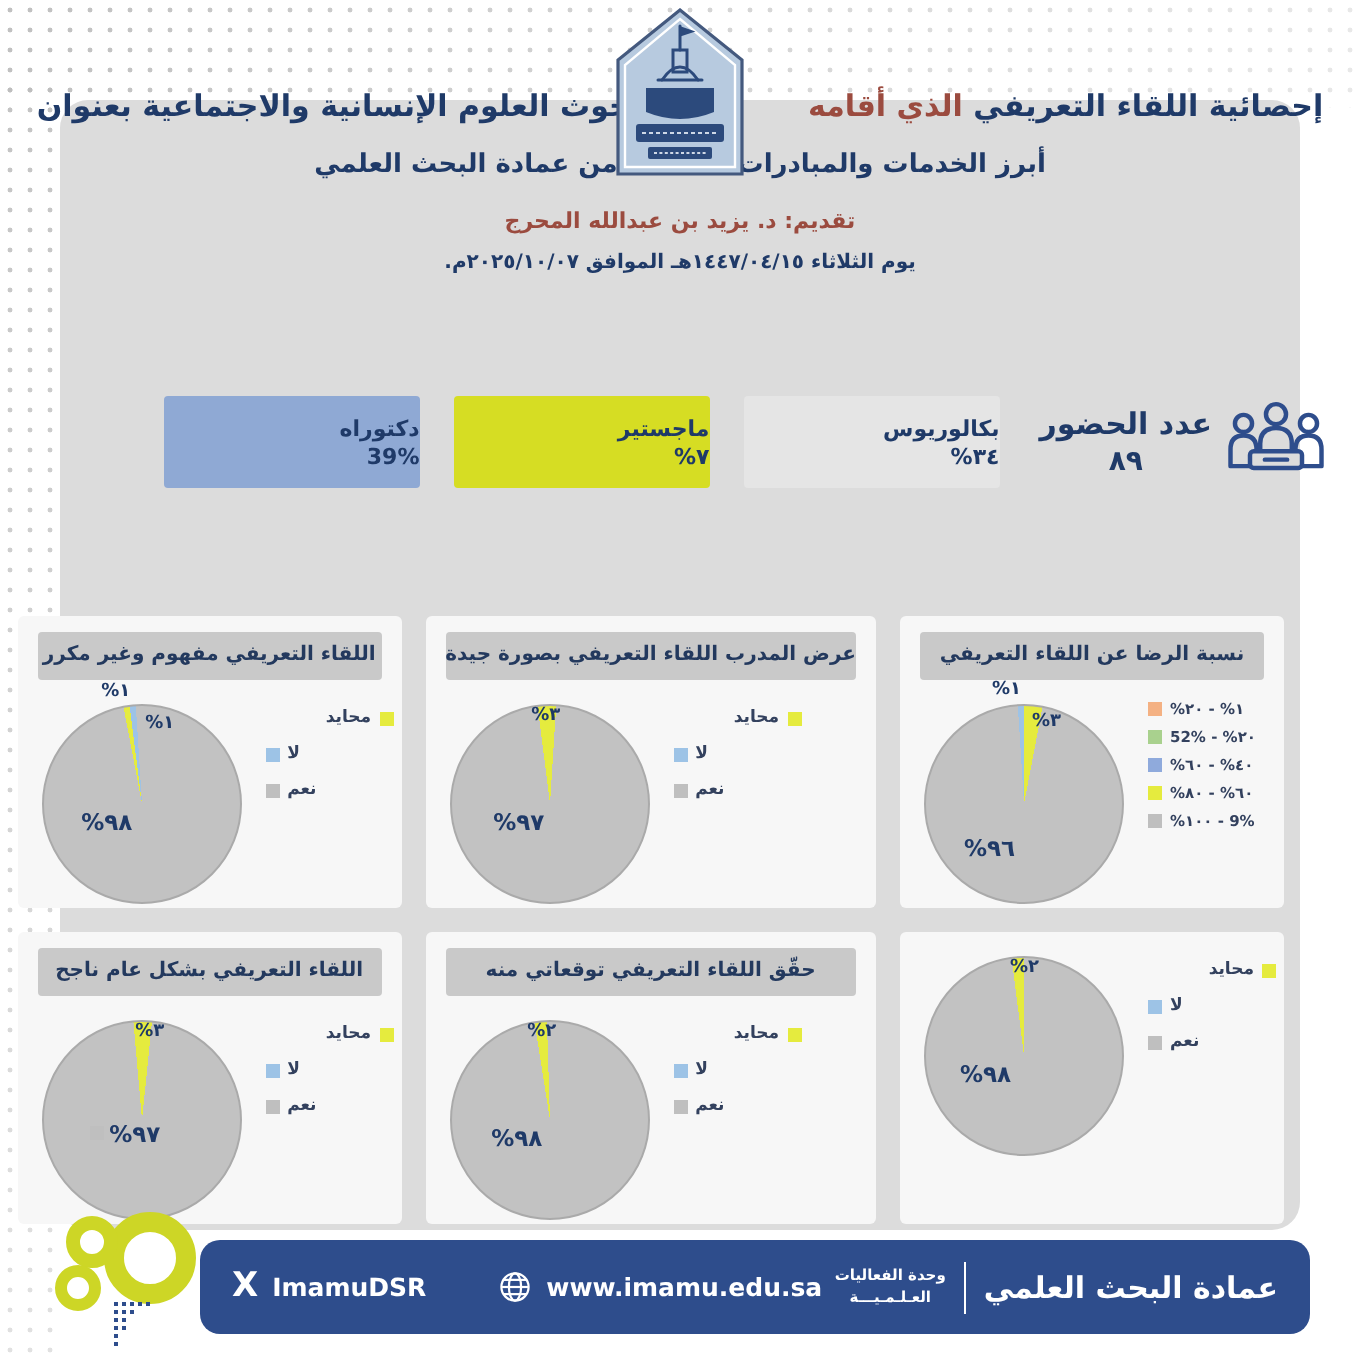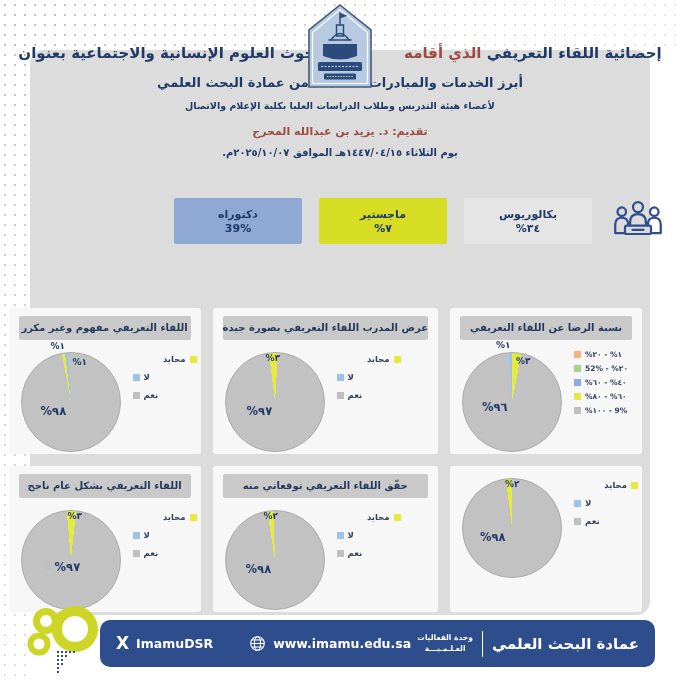--- a/index.html
+++ b/index.html
@@ -39,21 +39,21 @@
   .dateline{font-size:10px;font-weight:bold;margin:0 10px;}
   
   .stats{position:absolute;top:194px;left:16px;right:16px;height:54px;
          display:flex;direction:rtl;align-items:center;}
   .attend{display:flex;direction:rtl;align-items:center;gap:6px;margin-left:20px;}
   .attend-icon{width:52px;height:46px;flex:0 0 auto;}
   .attend-txt{display:flex;flex-direction:column;align-items:center;color:#1f3a68;}
   .attend-label{font-size:15px;font-weight:bold;white-space:nowrap;}
   .attend-value{font-size:14px;font-weight:bold;margin-top:2px;}
   .statbox{width:128px;height:46px;margin-left:17px;border-radius:2px;
-           display:flex;flex-direction:column;align-items:center;justify-content:center;
+           display:flex;flex-direction:column;align-items:flex-start;justify-content:center;
            color:#1f3a68;}
   .statbox .sb-label{font-size:11px;font-weight:bold;}
   .statbox .sb-value{font-size:11px;font-weight:bold;direction:rtl;margin-top:1px;}
   
   .grid{position:absolute;left:38px;top:308px;width:604px;height:304px;
         display:grid;grid-template-columns:repeat(3,1fr);grid-template-rows:146px 146px;
         gap:12px 12px;direction:rtl;}
   .panel{background:#f7f7f7;border-radius:3px;direction:ltr;position:relative;}
   .panel-title{margin:8px 10px 0;height:24px;line-height:24px;background:#c9c9c9;
                border-radius:2px;text-align:center;font-size:10px;font-weight:bold;
@@ -113,37 +113,40 @@
   <line x1="19" y1="72.5" x2="45" y2="72.5" stroke="#cfd8e6" stroke-width="0.9" stroke-dasharray="1.5 1.2"></line>
 </svg>
 
 <div class="titles">
   <div class="t1">
     <span>إحصائية اللقاء التعريفي</span>
     <span class="maroon">الذي أقامه</span>
     <span>مركز بحوث العلوم الإنسانية والاجتماعية بعنوان</span>
   </div>
   <div class="t2">أبرز الخدمات والمبادرات المقدمة من عمادة البحث العلمي</div>
-  <div class="t3">لأعضاء هيئة التدريس وطلاب الدراسات العليا بكلية الإعلام والاتصال</div>
   <div class="presenter">تقديم: د. يزيد بن عبدالله المحرج</div>
   <div class="dateline">يوم الثلاثاء ١٤٤٧/٠٤/١٥هـ الموافق ٢٠٢٥/١٠/٠٧م.</div>
 </div>
 
 <div class="stats">
   <div class="attend">
     <svg class="attend-icon" viewBox="0 0 56 48" stroke="#2e4d8c" fill="none" stroke-width="2.4" stroke-linejoin="round" stroke-linecap="round">
       <circle cx="10.5" cy="14" r="4.6"></circle>
       <path d="M3.5 28 q0 -7.5 7 -7.5 q7 0 7 7.5 v9 h-14 Z"></path>
       <circle cx="45.5" cy="14" r="4.6"></circle>
       <path d="M38.5 28 q0 -7.5 7 -7.5 q7 0 7 7.5 v9 h-14 Z"></path>
       <circle cx="28" cy="9" r="5.4"></circle>
       <path d="M19.5 25 q0 -8.5 8.5 -8.5 q8.5 0 8.5 8.5 v12 h-17 Z"></path>
       <rect x="14" y="29" width="28" height="9" rx="2" fill="#dcdcdc"></rect>
       <line x1="22" y1="33.5" x2="34" y2="33.5"></line>
     </svg>
+    <div class="attend-txt">
+      <span class="attend-label">عدد الحضور</span>
+      <span class="attend-value">٨٩</span>
+    </div>
   </div>
   <div class="statbox" style="background: #e5e5e5;">
     <span class="sb-label">بكالوريوس</span>
     <span class="sb-value">٣٤%</span>
   </div>
   <div class="statbox" style="background: rgb(214, 221, 35);">
     <span class="sb-label">ماجستير</span>
     <span class="sb-value">٧%</span>
   </div>
   <div class="statbox" style="background: rgb(143, 169, 212);">
@@ -153,21 +156,21 @@
 </div>
 
 <div class="grid">
     <section class="panel wide-legend">
     <div class="panel-title">نسبة الرضا عن اللقاء التعريفي</div>
     <div class="panel-body">
       <div class="pie-wrap">
         <div class="pie" style="background: conic-gradient(from 356.4deg, rgb(157, 195, 230) 0deg, rgb(157, 195, 230) 3.6deg, rgb(229, 235, 62) 3.6deg, rgb(229, 235, 62) 14.4deg, rgb(194, 194, 194) 14.4deg, rgb(194, 194, 194) 360deg);"></div>
       <span class="pie-label" style="left: 40px; top: 0px;">١%</span>
           <span class="pie-label" style="left: 60px; top: 16px;">٣%</span>
-          <span class="pie-label big" style="left: 26px; top: 60px;">٩٦%</span>
+          <span class="pie-label big" style="left: 26px; top: 77px;">٩٦%</span>
         </div>
       <div class="legend">
           <div class="legend-row">
             <span class="swatch" style="background: rgb(244, 177, 131);"></span>
             <span class="legend-label">١% - ٢٠%</span>
           </div>
           <div class="legend-row">
             <span class="swatch" style="background: rgb(169, 209, 142);"></span>
             <span class="legend-label">٢٠% - 52%</span>
           </div>

